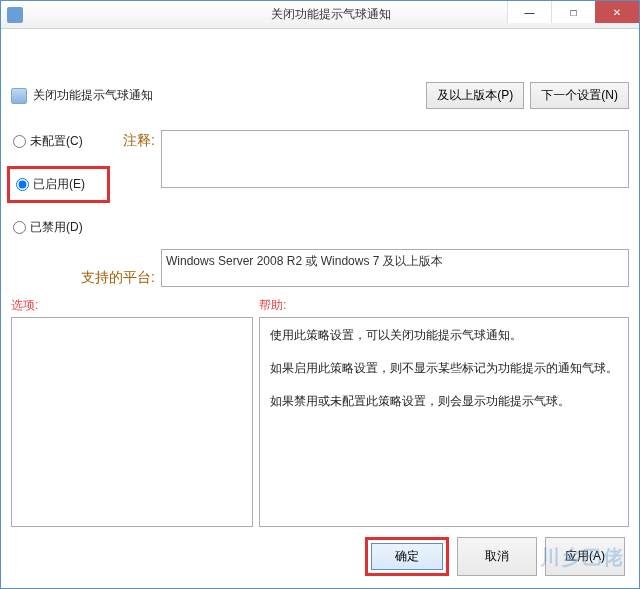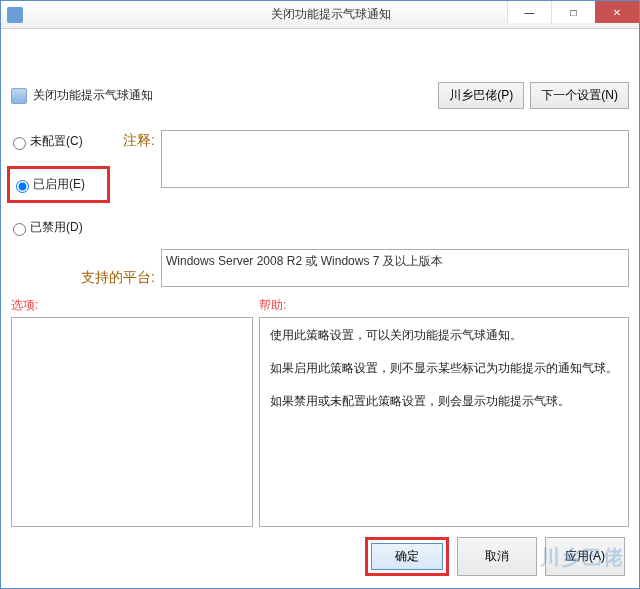--- a/index.html
+++ b/index.html
@@ -114,21 +114,21 @@
   }
   .radios {
     width: 95px;
     display: flex;
     flex-direction: column;
     gap: 16px;
     padding-top: 2px;
   }
   .radio-item {
     display: flex;
-    align-items: flex-end;
+    align-items: center;
     gap: 4px;
     font-size: 12px;
     color: #222;
     padding: 1px 2px;
   }
   .radio-item input { margin: 0; }
   .radio-highlight {
     border: 3px solid #e03030;
     padding: 6px 4px;
     margin: -1px -4px;
@@ -243,21 +243,21 @@
       <div class="win-btn close">✕</div>
     </div>
   </div>
 
   <div class="content">
 
     <div class="header-row">
       <span class="policy-icon"></span>
       <span class="policy-title">关闭功能提示气球通知</span>
       <div class="nav-buttons">
-        <button class="btn">川乡巴佬(P)</button>
+        <button class="btn">及以上版本(P)</button>
         <button class="btn">下一个设置(N)</button>
       </div>
     </div>
 
     <div class="divider"></div>
 
     <div class="config-row">
       <div class="radios">
         <label class="radio-item">
           <input type="radio" name="st" style="">

